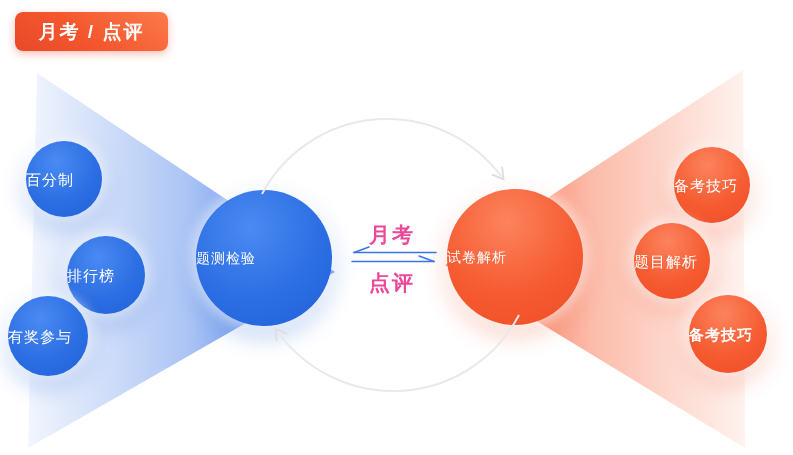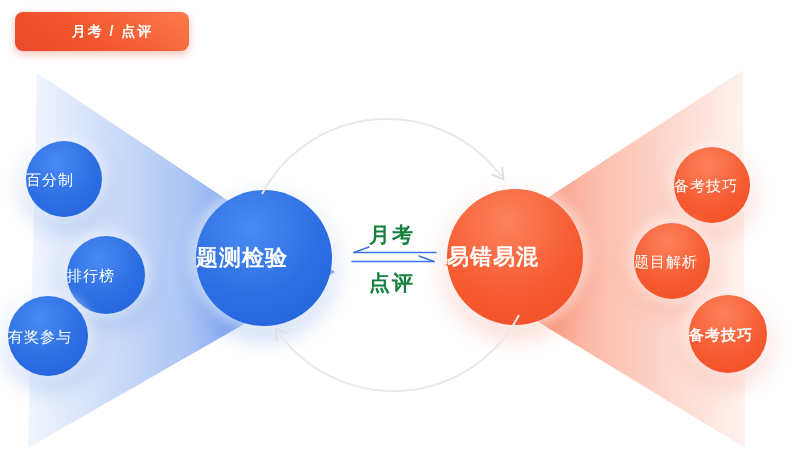--- a/index.html
+++ b/index.html
@@ -28,43 +28,43 @@
     text-align:center;line-height:1;
   }
   .c-blue{
     background:radial-gradient(circle at 40% 28%, #4a8af3, #2b6de2 58%, #2161d8);
     box-shadow:0 0 14px 5px rgba(255,255,255,0.60), 0 10px 24px rgba(34,98,214,0.32);
   }
   .c-orange{
     background:radial-gradient(circle at 44% 24%, #fc835d, #f65b31 56%, #ef4c25);
     box-shadow:0 0 14px 5px rgba(255,255,255,0.60), 0 10px 24px rgba(240,80,40,0.30);
   }
-  .big{width:136px;height:136px;font-size:22px;font-weight:700;letter-spacing:1px;}
+  .big{width:136px;height:136px;font-size:14px;font-weight:400;letter-spacing:1px;}
   .small{font-size:15px;font-weight:400;letter-spacing:1px;}
   #c-main-blue{left:196px;top:190px;}
   #c-main-orange{left:447px;top:189px;}
   #c-bfz{left:26px;top:141px;width:76px;height:76px;}
   #c-phb{left:67px;top:236px;width:78px;height:78px;}
   #c-yjcy{left:8px;top:296px;width:80px;height:80px;}
   #c-tmjx{left:674px;top:147px;width:76px;height:76px;}
   #c-ycyh{left:634px;top:223px;width:76px;height:76px;}
   #c-bkjq{left:689px;top:295px;width:78px;height:78px;font-weight:bold;}
   
   #badge{
     position:absolute;left:15px;top:12px;width:153px;height:39px;
     border-radius:8px;
     background:linear-gradient(215deg,#fb7b4b 0%,#f4572e 55%,#e8492a 100%);
     box-shadow:0 3px 8px rgba(232,73,42,0.35);
-    color:#ffffff;font-size:14px;font-weight:700;letter-spacing:2px;
-    display:flex;align-items:center;justify-content:center;padding-left:21px;
+    color:#ffffff;font-size:19px;font-weight:700;letter-spacing:2px;
+    display:flex;align-items:center;justify-content:center;
   }
   
   .center-label{
     position:absolute;left:350px;width:84px;text-align:center;
-    color:#15803d;font-size:21px;font-weight:700;letter-spacing:2px;
+    color:#ec4899;font-size:21px;font-weight:700;letter-spacing:2px;
   }
   #center-top{top:221px;}
   #center-bottom{top:269px;}
   .abs-svg{position:absolute;left:0;top:0;pointer-events:none;}
 </style>
 </head>
 <body>
 
 <div class="tri" id="tri-left"></div>
 <div class="tri" id="tri-right"></div>
@@ -86,21 +86,21 @@
   <span>题目解析</span>
 </div>
 <div class="circle c-orange small" id="c-bkjq">
   <span>备考技巧</span>
 </div>
 
 <div class="circle c-blue big" id="c-main-blue">
   <span>题测检验</span>
 </div>
 <div class="circle c-orange big" id="c-main-orange">
-  <span>易错易混</span>
+  <span>试卷解析</span>
 </div>
 
 <svg class="abs-svg" width="793" height="455" aria-hidden="true">
   <defs>
     <marker id="arrowg" markerUnits="userSpaceOnUse" markerWidth="16" markerHeight="16" refX="8" refY="8" orient="auto">
       <path d="M2,2 L12,8 L2,14" fill="none" stroke="#dfdfe3" stroke-width="2" stroke-linecap="round"></path>
     </marker>
   </defs>
   <path d="M 262 194 A 142 142 0 0 1 501 176" fill="none" stroke="#e9e9ec" stroke-width="2" marker-end="url(#arrowg)"></path>
   <path d="M 519 315 A 142 142 0 0 1 278 332" fill="none" stroke="#e9e9ec" stroke-width="2" marker-end="url(#arrowg)"></path>

